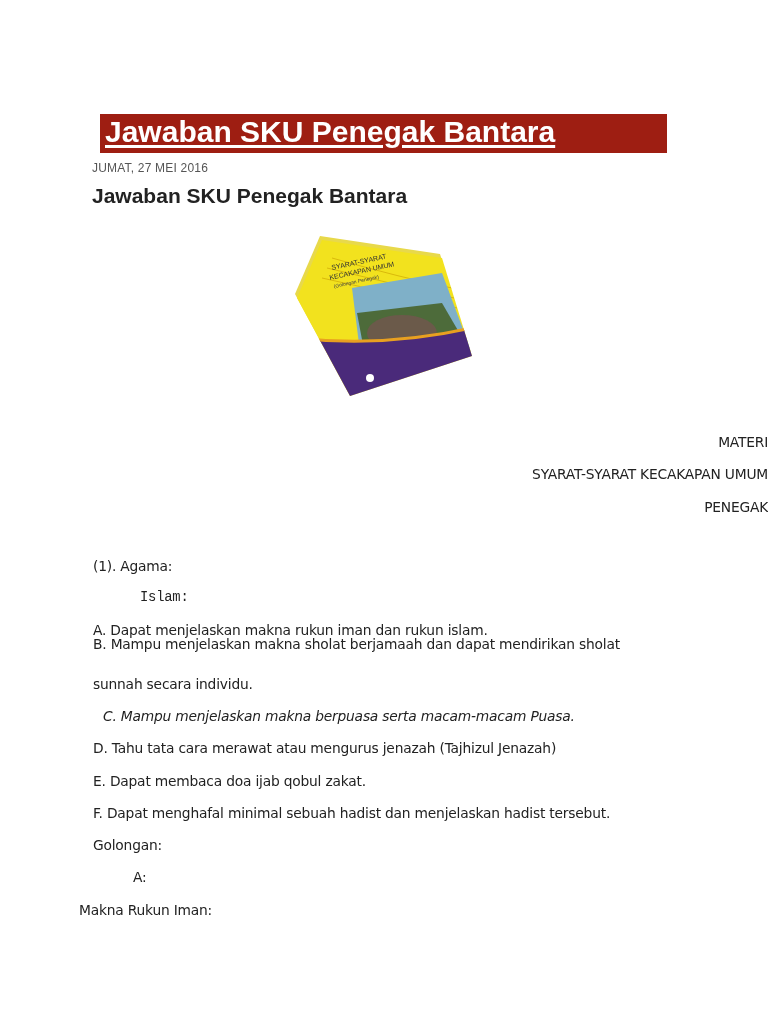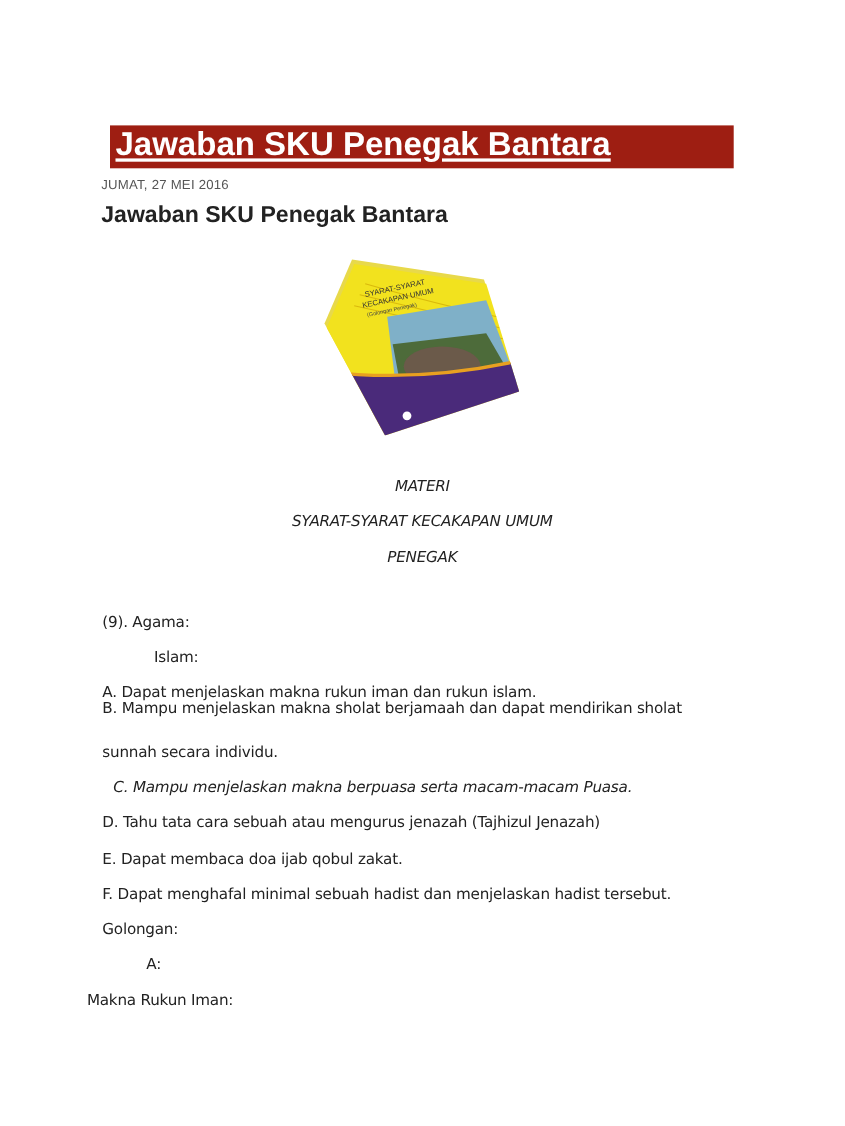--- a/index.html
+++ b/index.html
@@ -3,21 +3,21 @@
 <meta charset="utf-8">
 <style>
   html, body { margin:0; padding:0; }
   body { width:768px; height:1024px; background:#ffffff; position:relative; overflow:hidden; }
   .banner { position:absolute; left:100px; top:114px; width:567px; height:39px; background:#9e1e12; }
   .banner-title { position:absolute; left:5px; top:0px; font-family:"Liberation Sans", sans-serif; font-weight:bold; font-size:30px; line-height:36px; color:#ffffff; text-decoration:underline; text-decoration-thickness:3px; text-underline-offset:3px; white-space:nowrap; }
   .date { position:absolute; left:92px; top:161px; font-family:"Liberation Sans", sans-serif; font-size:12px; color:#555555; letter-spacing:0.2px; }
   .post-title { position:absolute; left:92px; top:184px; font-family:"Liberation Sans", sans-serif; font-weight:bold; font-size:21px; color:#222222; }
   .book { position:absolute; left:292px; top:218px; width:185px; height:180px; }
   .doc { font-family:"DejaVu Sans", sans-serif; font-size:13.8px; color:#222222; position:absolute; white-space:nowrap; letter-spacing:-0.2px; }
-  .center { left:0; width:768px; text-align:center;font-style:italic; }
+  .center { left:0; width:768px; text-align:right; }
 </style>
 </head>
 <body>
 
 <div class="banner">
   <span class="banner-title">Jawaban SKU Penegak Bantara</span>
 </div>
 
 <div class="date">JUMAT, 27 MEI 2016</div>
 <div class="post-title">Jawaban SKU Penegak Bantara</div>
@@ -43,24 +43,24 @@
   <text x="40" y="52" font-family="Liberation Sans, sans-serif" font-size="7" fill="#333" transform="rotate(-12 40 52)">SYARAT-SYARAT</text>
   <text x="38" y="62" font-family="Liberation Sans, sans-serif" font-size="7" fill="#333" transform="rotate(-12 38 62)">KECAKAPAN UMUM</text>
   <text x="42" y="70" font-family="Liberation Sans, sans-serif" font-size="5" fill="#444" transform="rotate(-12 42 70)">(Golongan Penegak)</text>
   <circle cx="78" cy="160" r="4" fill="#ffffff"></circle>
 </svg>
 
 <div class="doc center" style="top:434px;">MATERI</div>
 <div class="doc center" style="top:466px;">SYARAT-SYARAT KECAKAPAN UMUM</div>
 <div class="doc center" style="top:499px;">PENEGAK</div>
 
-<div class="doc" style="left:93px; top:558px;">(9). Agama:</div>
-<div class="doc" style="left:140px; top:590px;">Islam:</div>
+<div class="doc" style="left:93px; top:558px;">(1). Agama:</div>
+<div class="doc" style="left:140px; top:590px;font-family:Liberation Mono, monospace;">Islam:</div>
 <div class="doc" style="left:93px; top:622px;text-align:center;">A. Dapat menjelaskan makna rukun iman dan rukun islam.</div>
 <div class="doc" style="left:93px; top:636px;">B. Mampu menjelaskan makna sholat berjamaah dan dapat mendirikan sholat</div>
 <div class="doc" style="left:93px; top:676px;">sunnah secara  individu.</div>
 <div class="doc" style="left:103px; top:708px;font-style:italic;">C. Mampu menjelaskan makna berpuasa serta macam-macam Puasa.</div>
-<div class="doc" style="left:93px; top:740px;">D. Tahu tata cara sebuah atau mengurus jenazah (Tajhizul Jenazah)</div>
+<div class="doc" style="left:93px; top:740px;">D. Tahu tata cara merawat atau mengurus jenazah (Tajhizul Jenazah)</div>
 <div class="doc" style="left:93px; top:773px;">E. Dapat membaca doa ijab qobul zakat.</div>
 <div class="doc" style="left:93px; top:805px;">F. Dapat menghafal minimal sebuah hadist dan menjelaskan hadist tersebut.</div>
 <div class="doc" style="left:93px; top:837px;">Golongan:</div>
 <div class="doc" style="left:133px; top:869px;">A:</div>
 <div class="doc" style="left:79px; top:902px;">Makna Rukun Iman:</div>
 
 </body></html>

